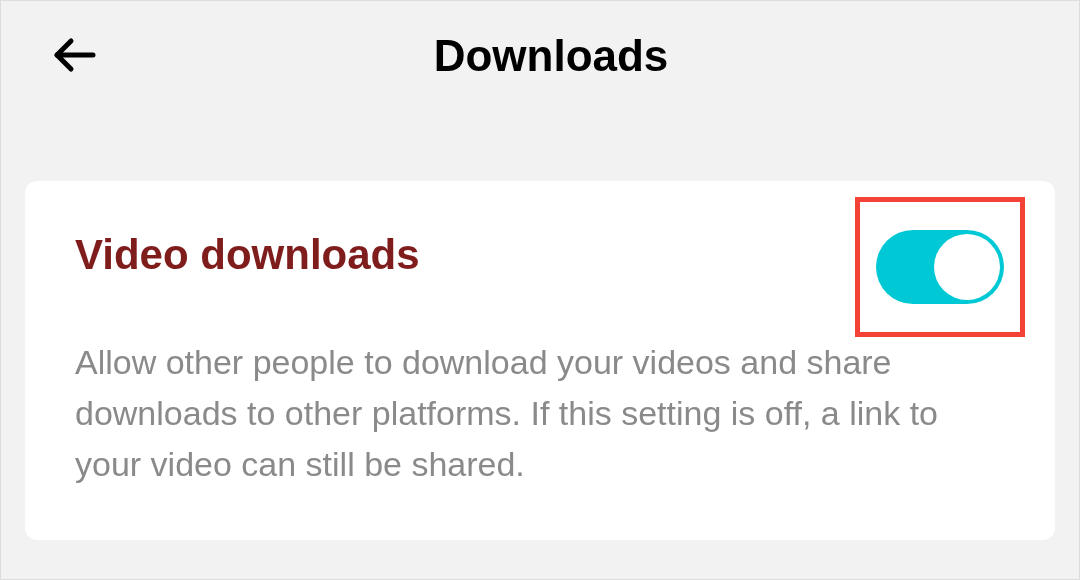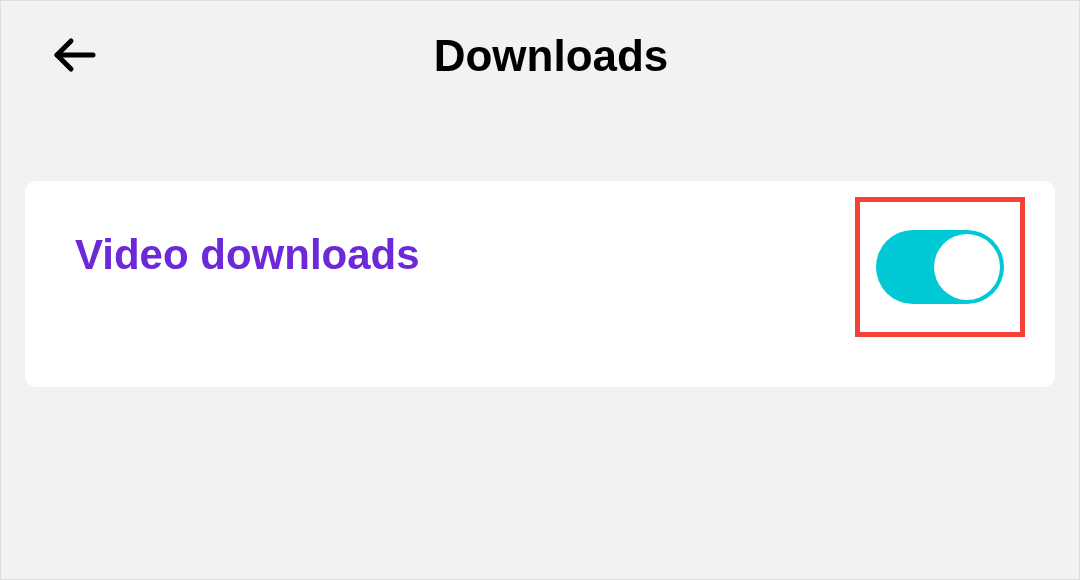--- a/index.html
+++ b/index.html
@@ -48,21 +48,21 @@
       padding: 50px 50px 50px 50px;
     }
     .setting-row {
       display: flex;
       justify-content: space-between;
       align-items: flex-start;
     }
     .setting-title {
       font-size: 42px;
       font-weight: 700;
-      color: #6d28d9;
+      color: #7f1d1d;
       margin-bottom: 30px;
     }
     .setting-description {
       font-size: 34px;
       color: #8a8a8a;
       line-height: 1.5;
       max-width: 920px;
     }
     .toggle-highlight {
       border: 5px solid #f44336;
@@ -105,13 +105,14 @@
   <div class="setting-row">
     <div>
       <div class="setting-title">Video downloads</div>
     </div>
     <div class="toggle-highlight">
       <div class="toggle">
         <div class="toggle-knob"></div>
       </div>
     </div>
   </div>
+  <div class="setting-description">Allow other people to download your videos and share downloads to other platforms. If this setting is off, a link to your video can still be shared.</div>
 </div>
 
 </body></html>

